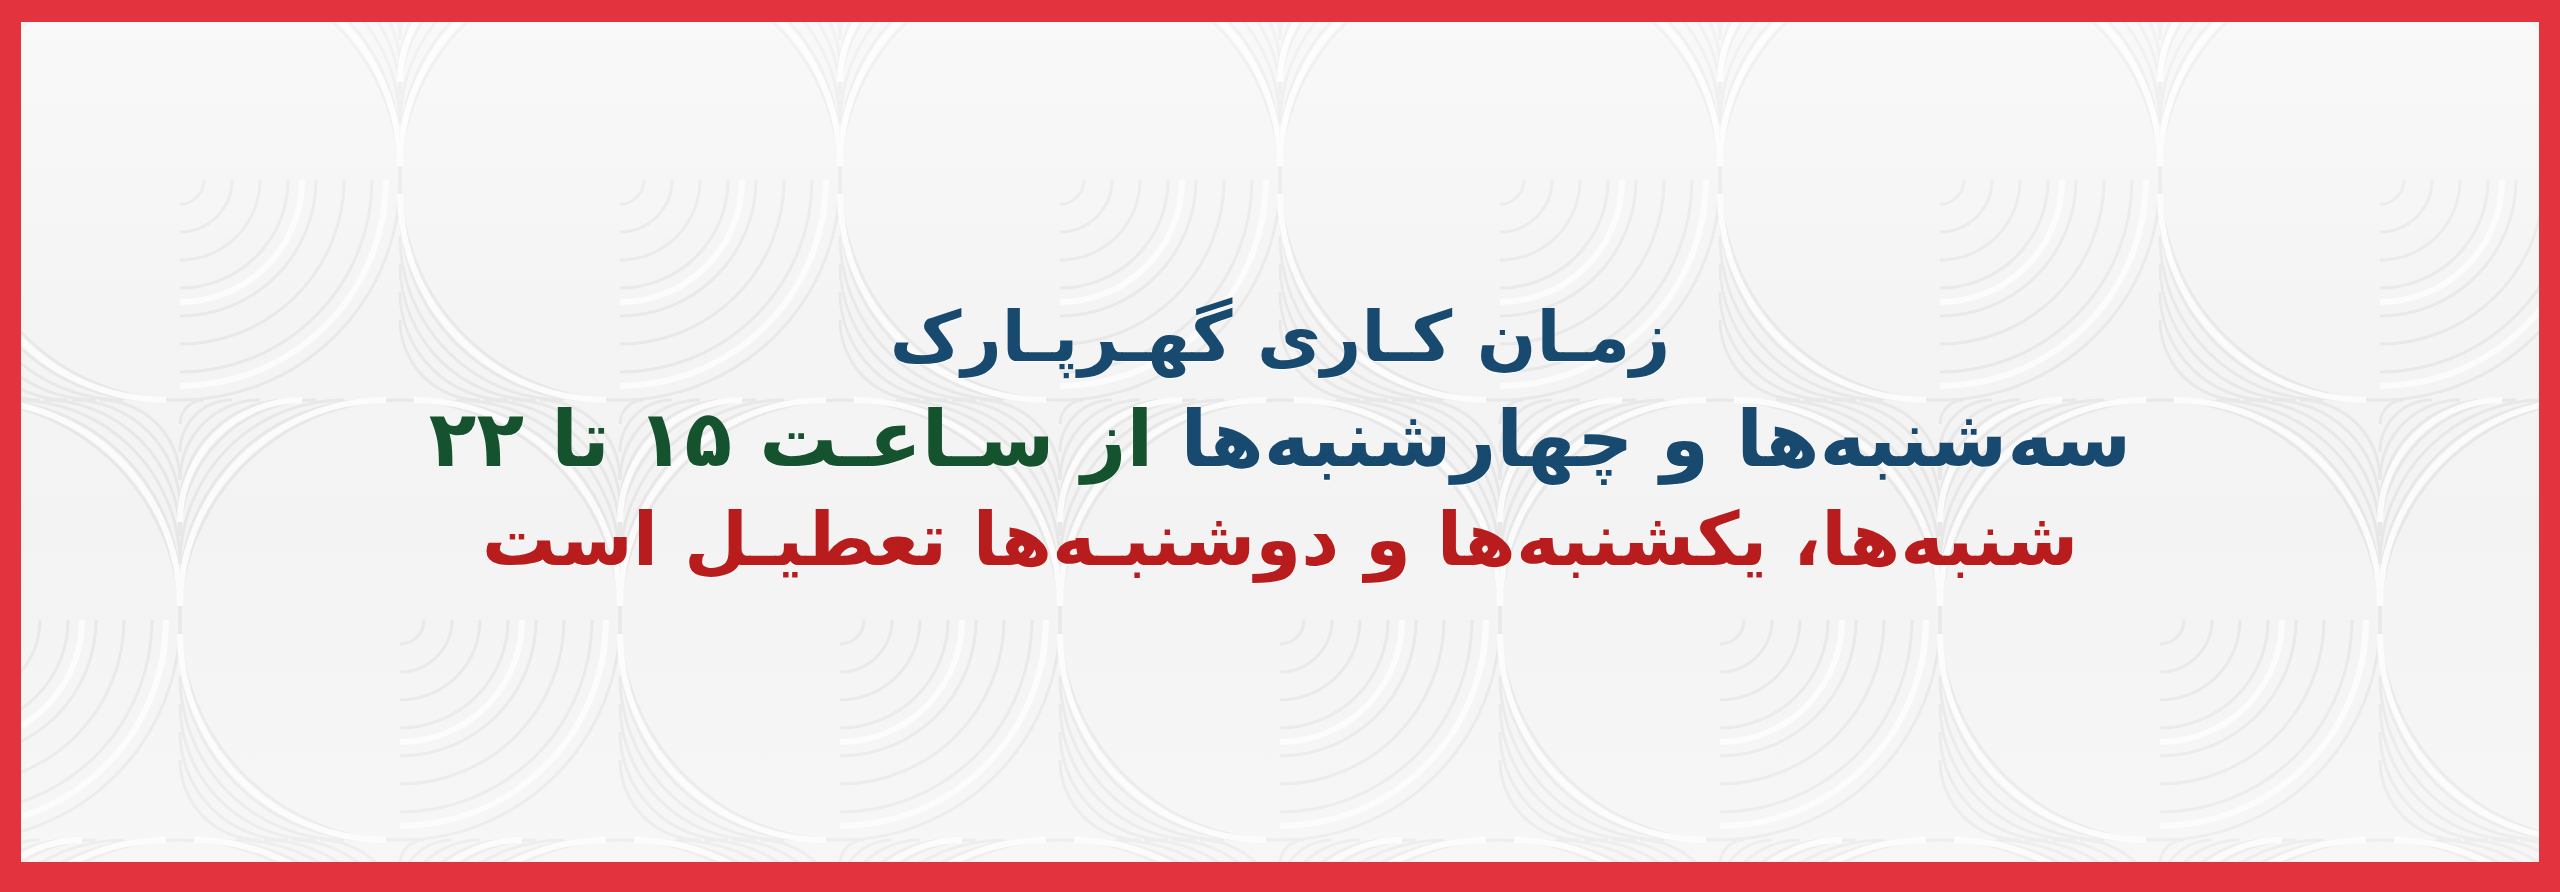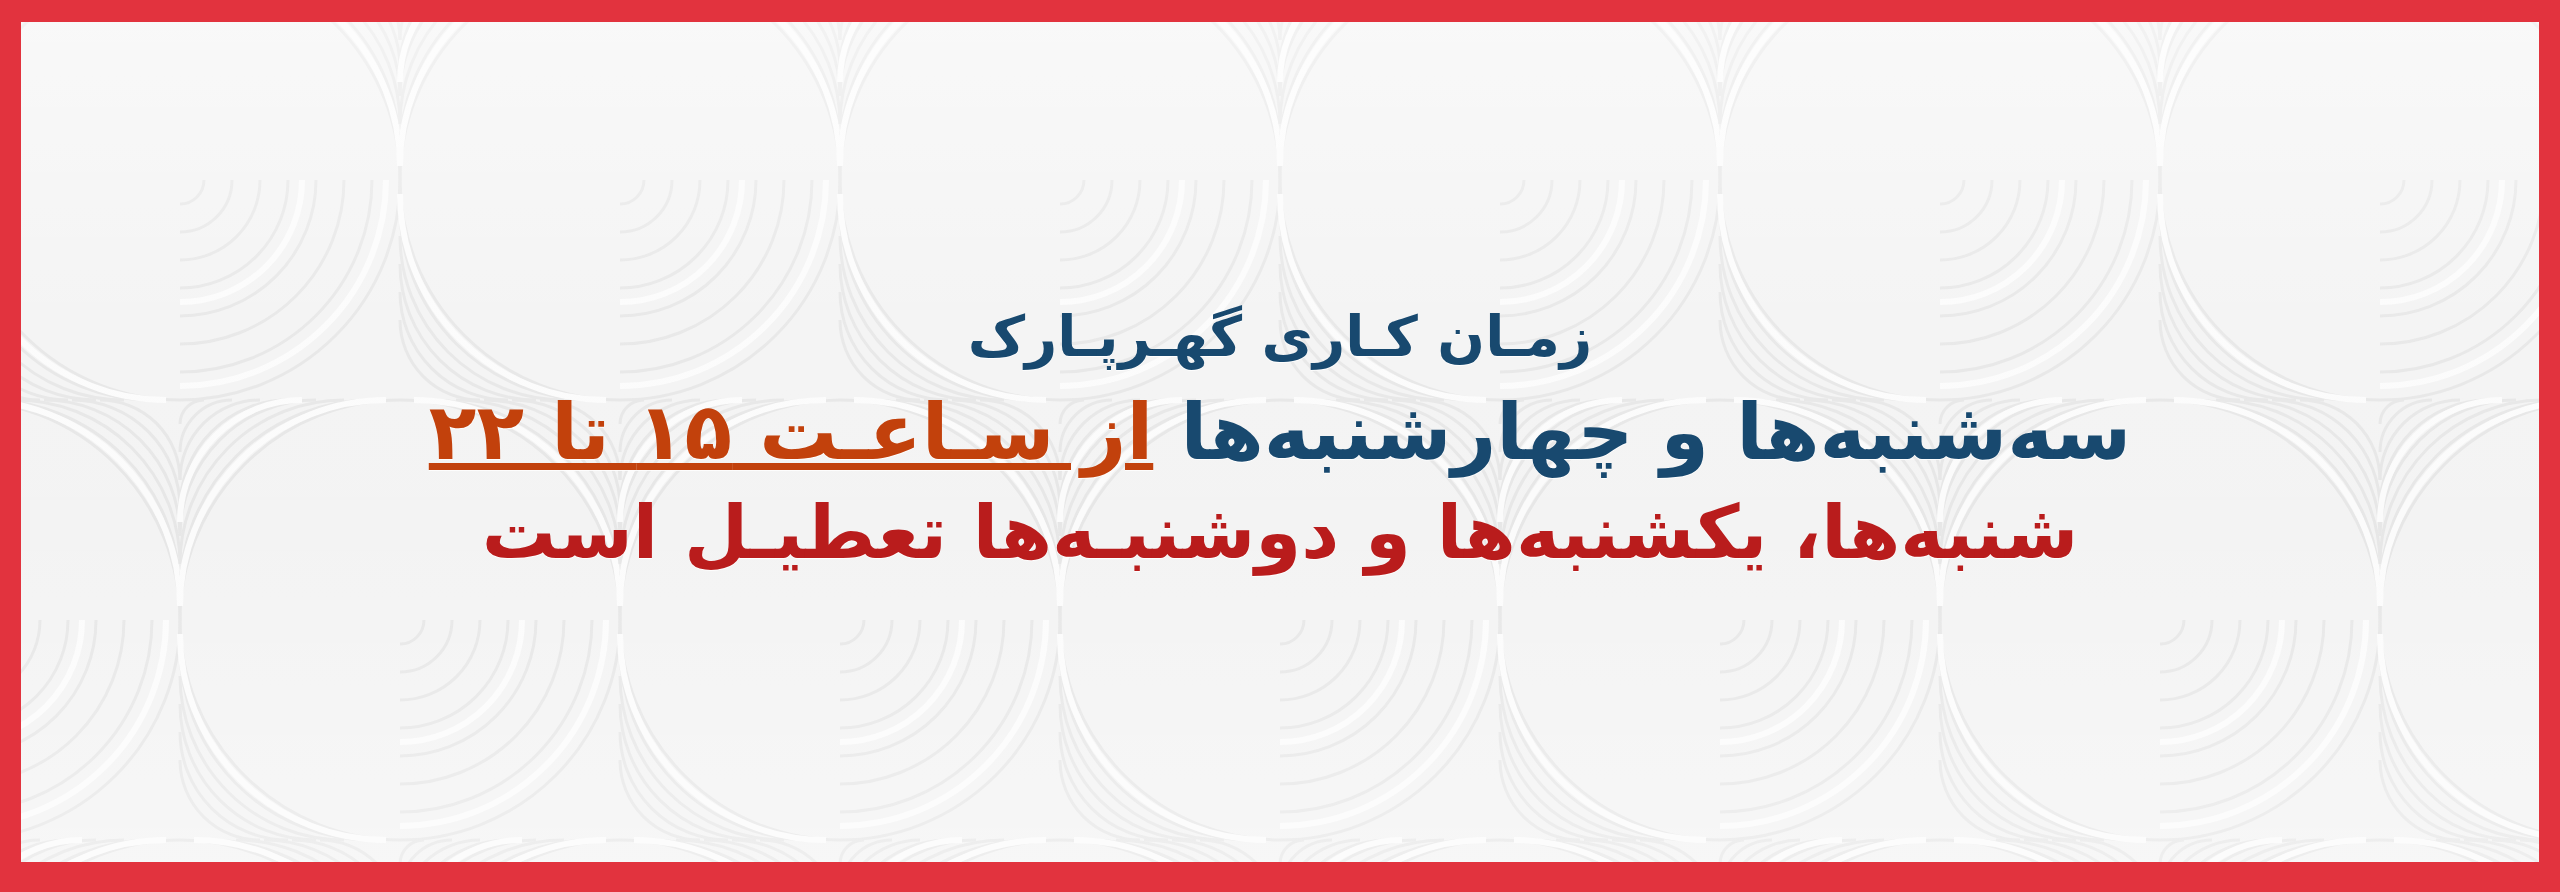--- a/index.html
+++ b/index.html
@@ -75,40 +75,40 @@
 
   .line {
     font-weight: 700;
     line-height: 1.0;
     white-space: nowrap;
     letter-spacing: 0.5px;
     text-shadow: 0 1px 0 rgba(255,255,255,0.85);
   }
 
   .line-title {
-    font-size: 56px;
+    font-size: 70px;
     color: #18496f;
     margin-bottom: 28px;
     letter-spacing: 3px;
   }
 
   .line-2, .line-3 {
     font-size: 78px;
     color: #18496f;
     margin-bottom: 24px;
     letter-spacing: 1px;
   }
 
   .line-4 {
     font-size: 74px;
     color: #e2333e;
     letter-spacing: 1px;
   }
 
-  .teal { color: #c2410c; text-decoration: underline; }
+  .teal { color: #14532d; }
   .navy { color: #18496f; }
   .red  { color: #b91c1c; }
 
   .seg { display: inline; }
 </style>
 </head>
 <body>
 
 <div id="banner">
 

